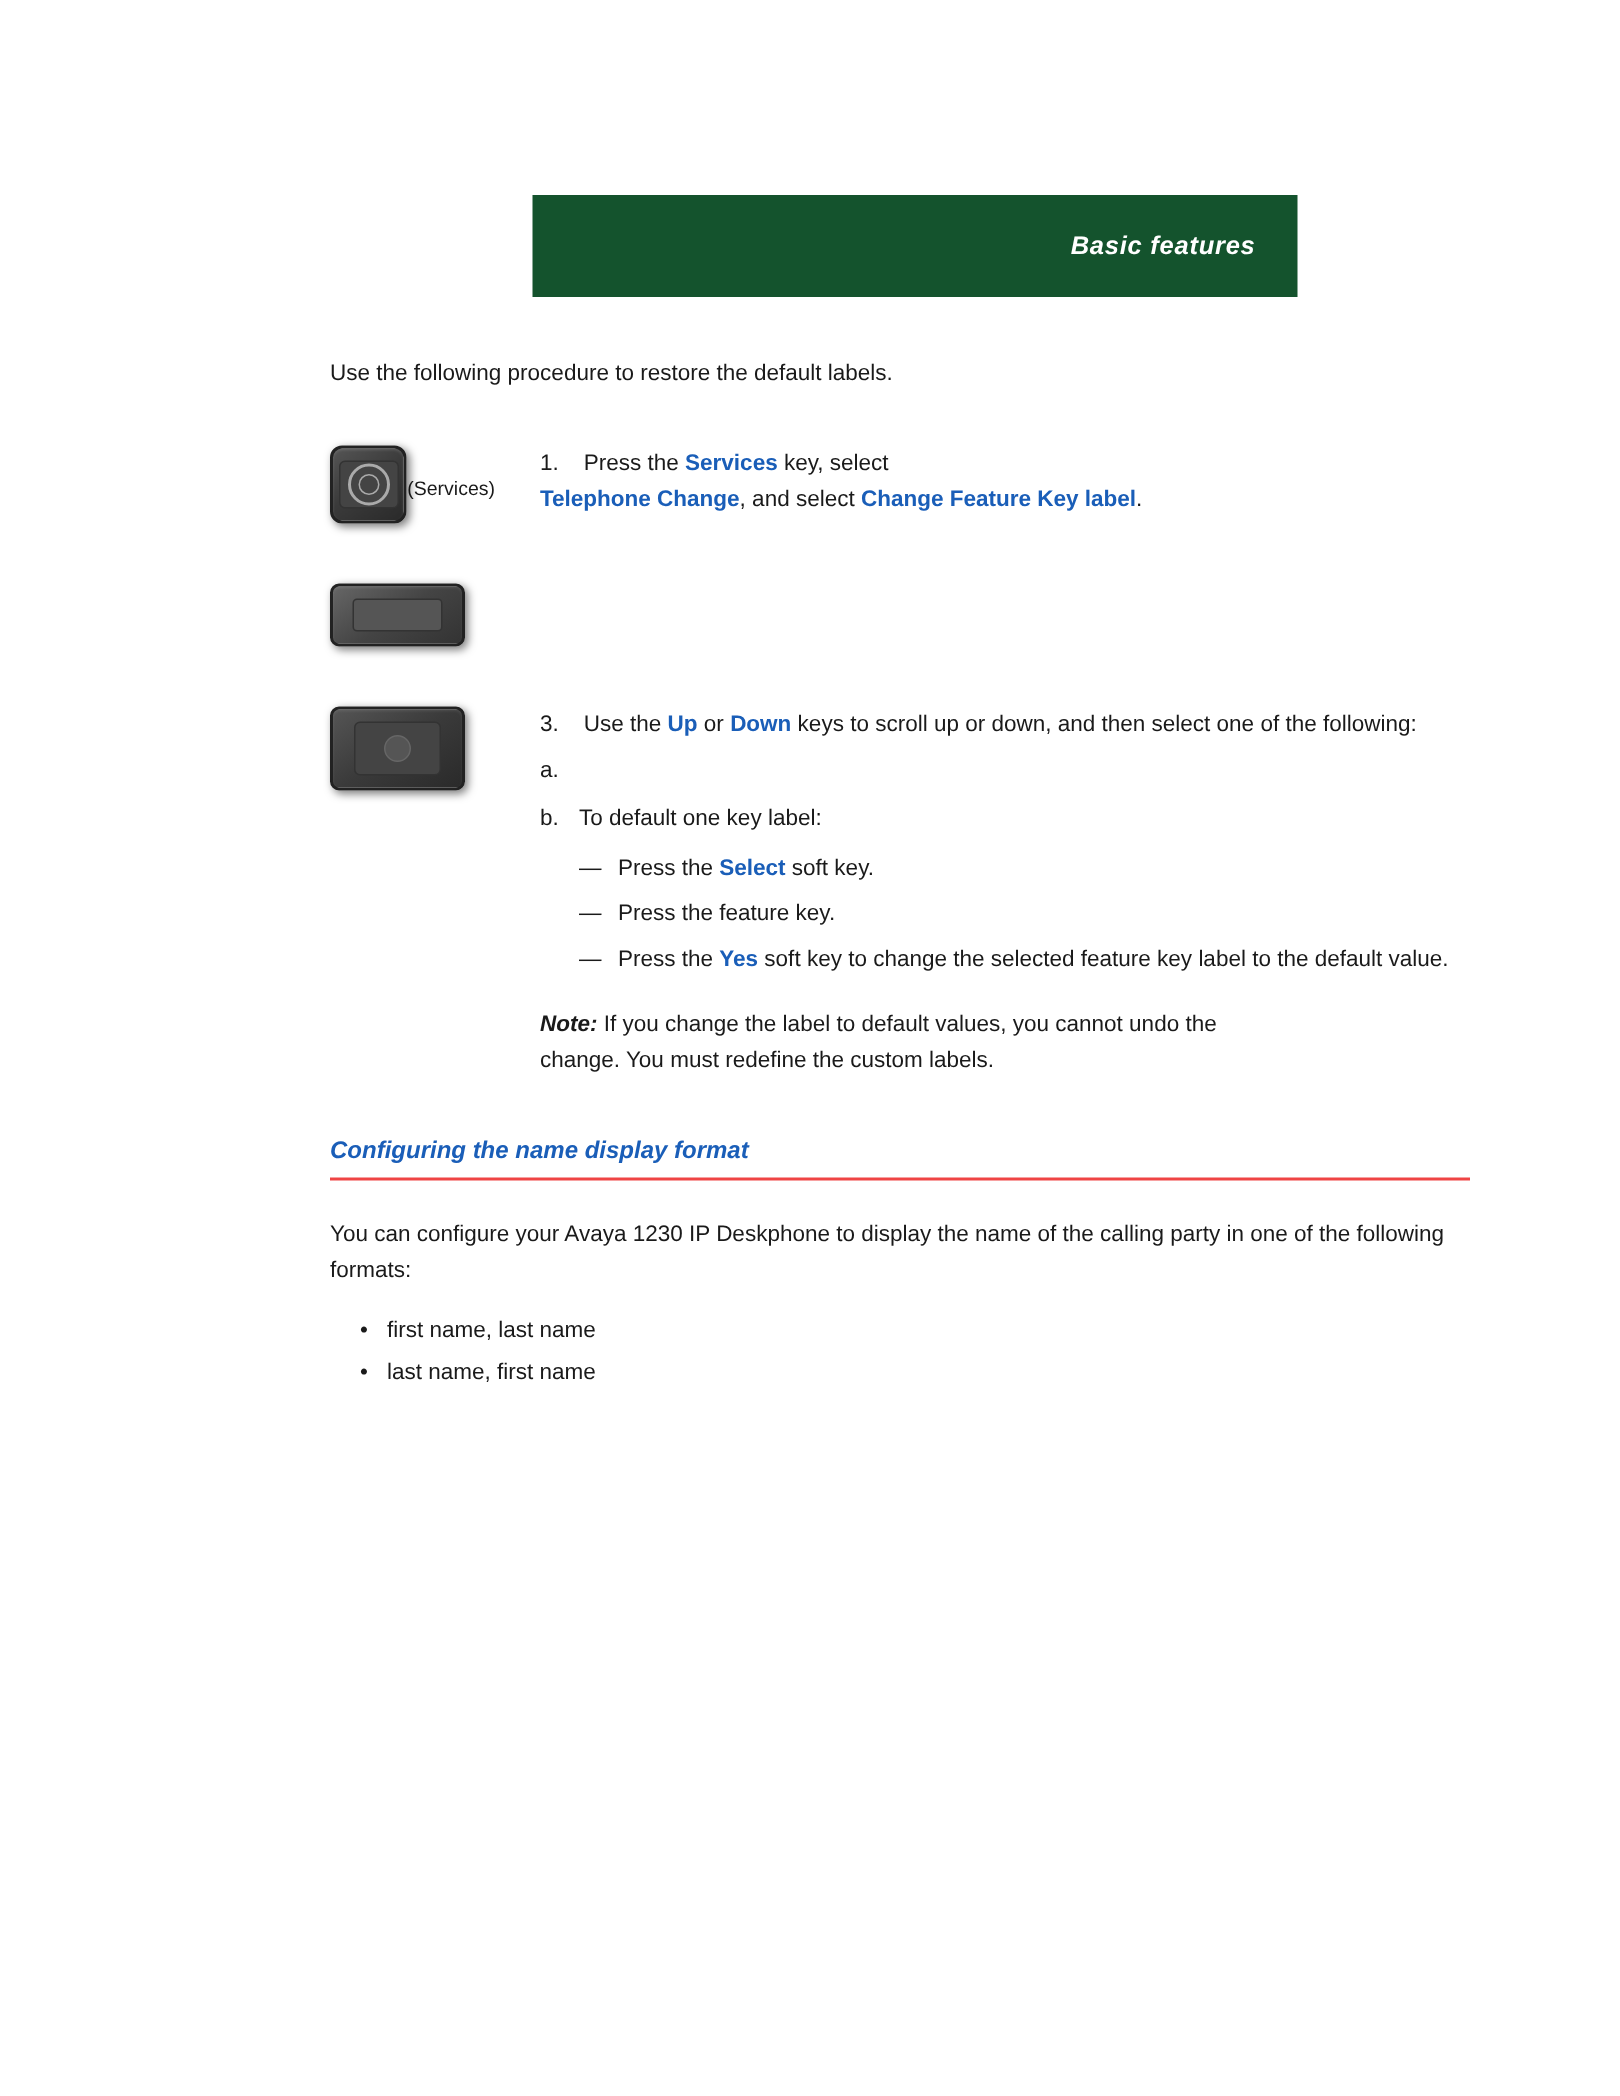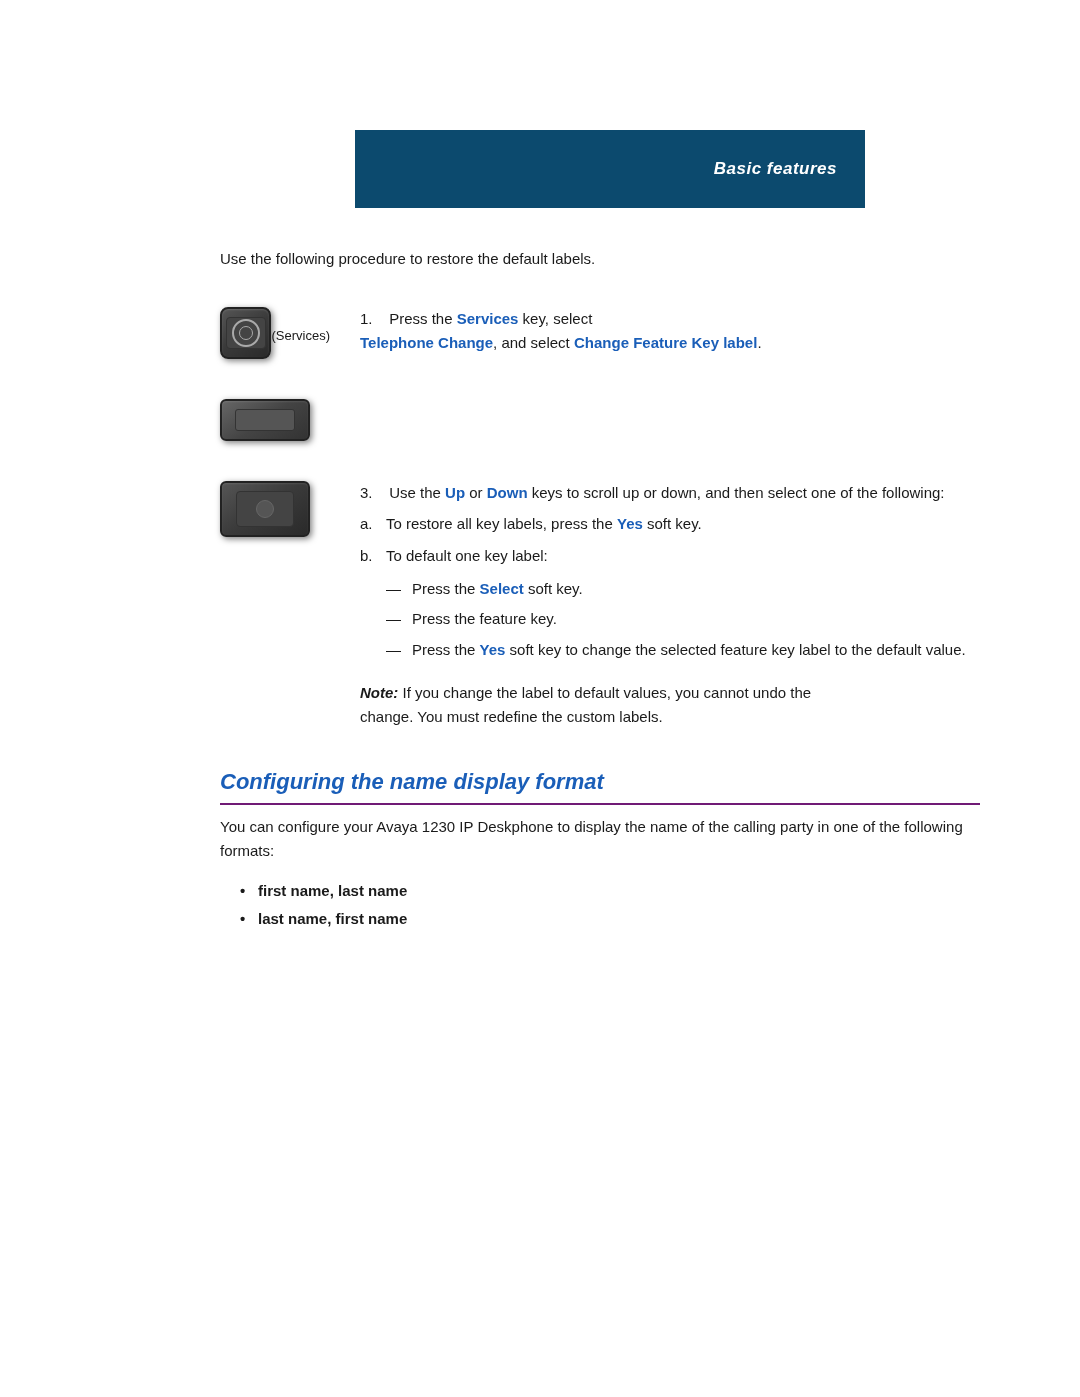--- a/index.html
+++ b/index.html
@@ -18,22 +18,22 @@
       width: 1080px;
       min-height: 1397px;
       background: #ffffff;
       position: relative;
       padding: 0;
     }
 
     
     .header-banner {
       width: 510px;
-      height: 78px;
-      background: #0c4a6e;
+      height: 68px;
+      background: #14532d;
       margin-left: 355px;
       margin-top: 130px;
       display: flex;
       align-items: center;
       justify-content: flex-end;
       padding-right: 28px;
     }
 
     .header-banner-title {
       color: #ffffff;
@@ -249,41 +249,40 @@
       max-width: 480px;
     }
 
     .note-bold {
       font-weight: bold;
       font-style: italic;
     }
 
     
     .section-heading {
-      font-size: 22px;
+      font-size: 16px;
       font-weight: bold;
       font-style: italic;
       color: #1a5eb8;
-      border-bottom: 2px solid #701a75;
+      border-bottom: 2px solid #ef4444;
       padding-bottom: 8px;
       margin-top: 40px;
-      margin-bottom: 10px;
+      margin-bottom: 24px;
     }
 
     .section-body {
       font-size: 15px;
       color: #1a1a1a;
       line-height: 1.6;
       margin-bottom: 16px;
     }
 
     .bullet-list {
       list-style: none;
       margin-left: 20px;
-      font-weight: bold;
     }
 
     .bullet-list li {
       font-size: 15px;
       color: #1a1a1a;
       line-height: 1.6;
       margin-bottom: 4px;
       position: relative;
       padding-left: 18px;
     }
@@ -346,23 +345,20 @@
         <div class="step-content">
           <p class="step-number">
             <span>3.</span>
             &nbsp;&nbsp;
             <span>Use the </span><span class="blue-bold">Up</span><span> or </span><span class="blue-bold">Down</span><span> keys to scroll up or down, and then select one of the following:</span>
           </p>
           <div class="sub-steps">
 
             <div class="sub-step">
               <span class="sub-step-label">a.</span>
-              <span class="sub-step-content">
-                <span>To restore all key labels, press the </span><span class="blue-bold">Yes</span><span> soft key.</span>
-              </span>
             </div>
 
             <div class="sub-step">
               <span class="sub-step-label">b.</span>
               <span class="sub-step-content">To default one key label:</span>
             </div>
 
             <div class="dash-step">
               <span class="dash">—</span>
               <span class="dash-content">

